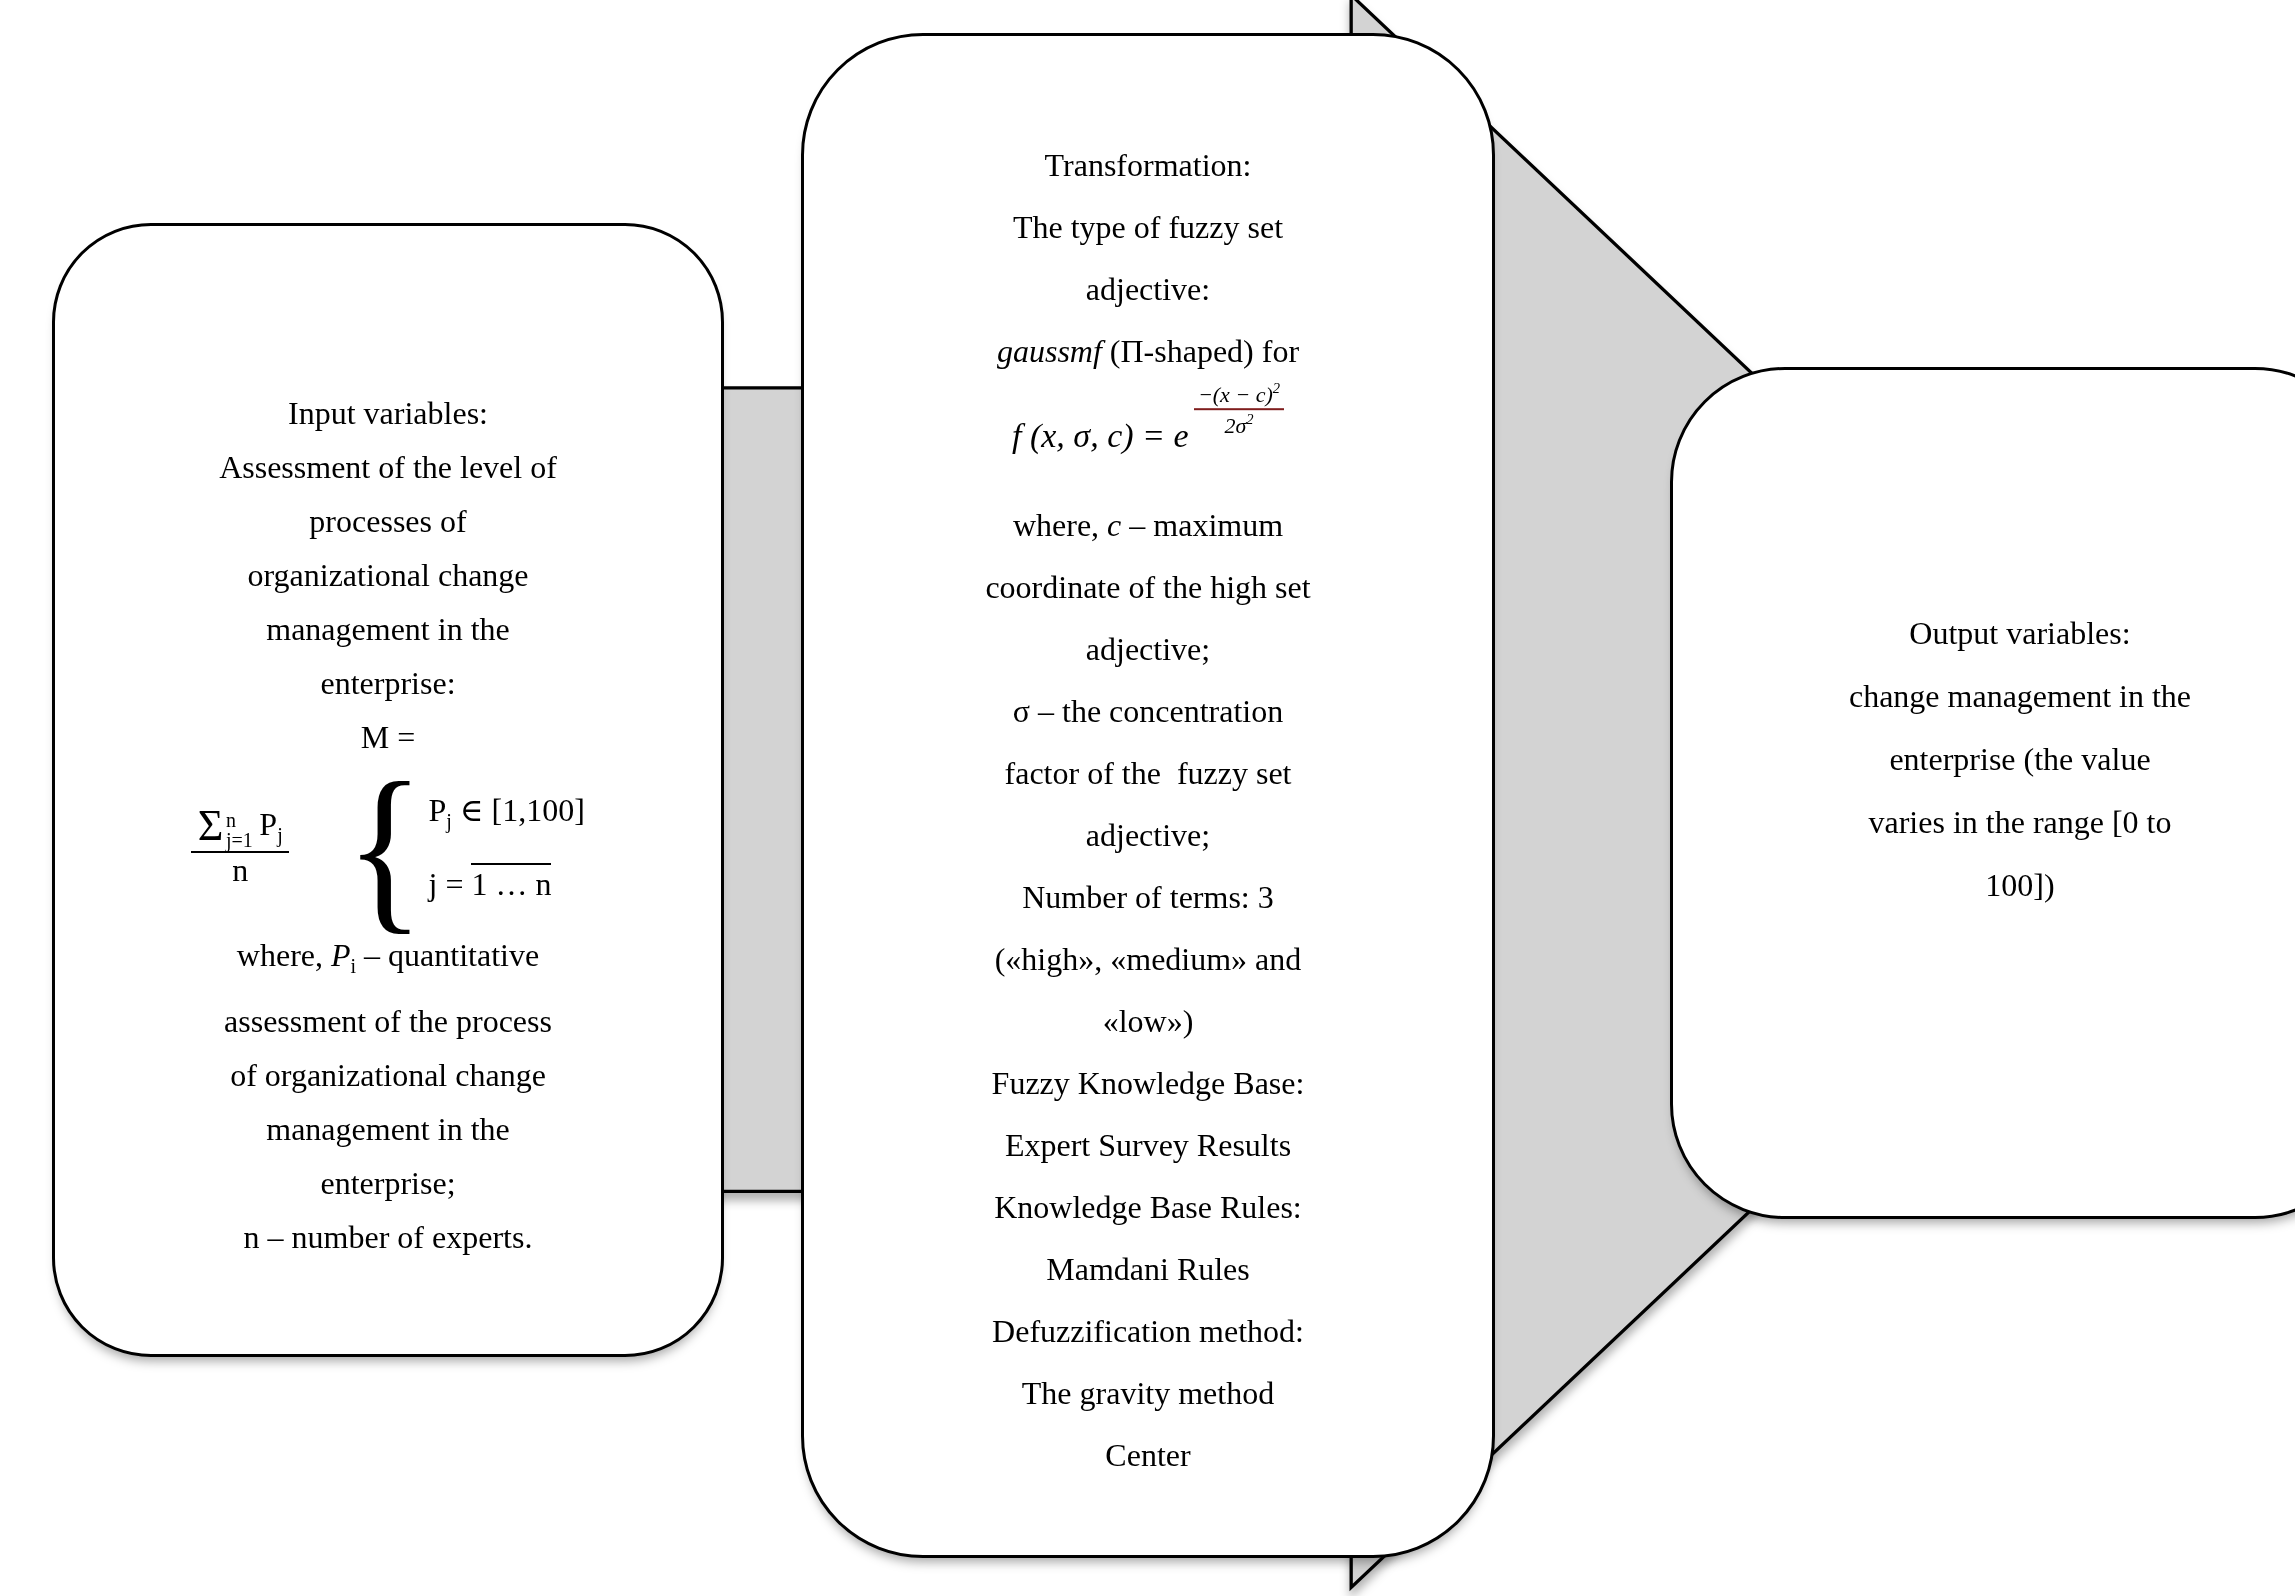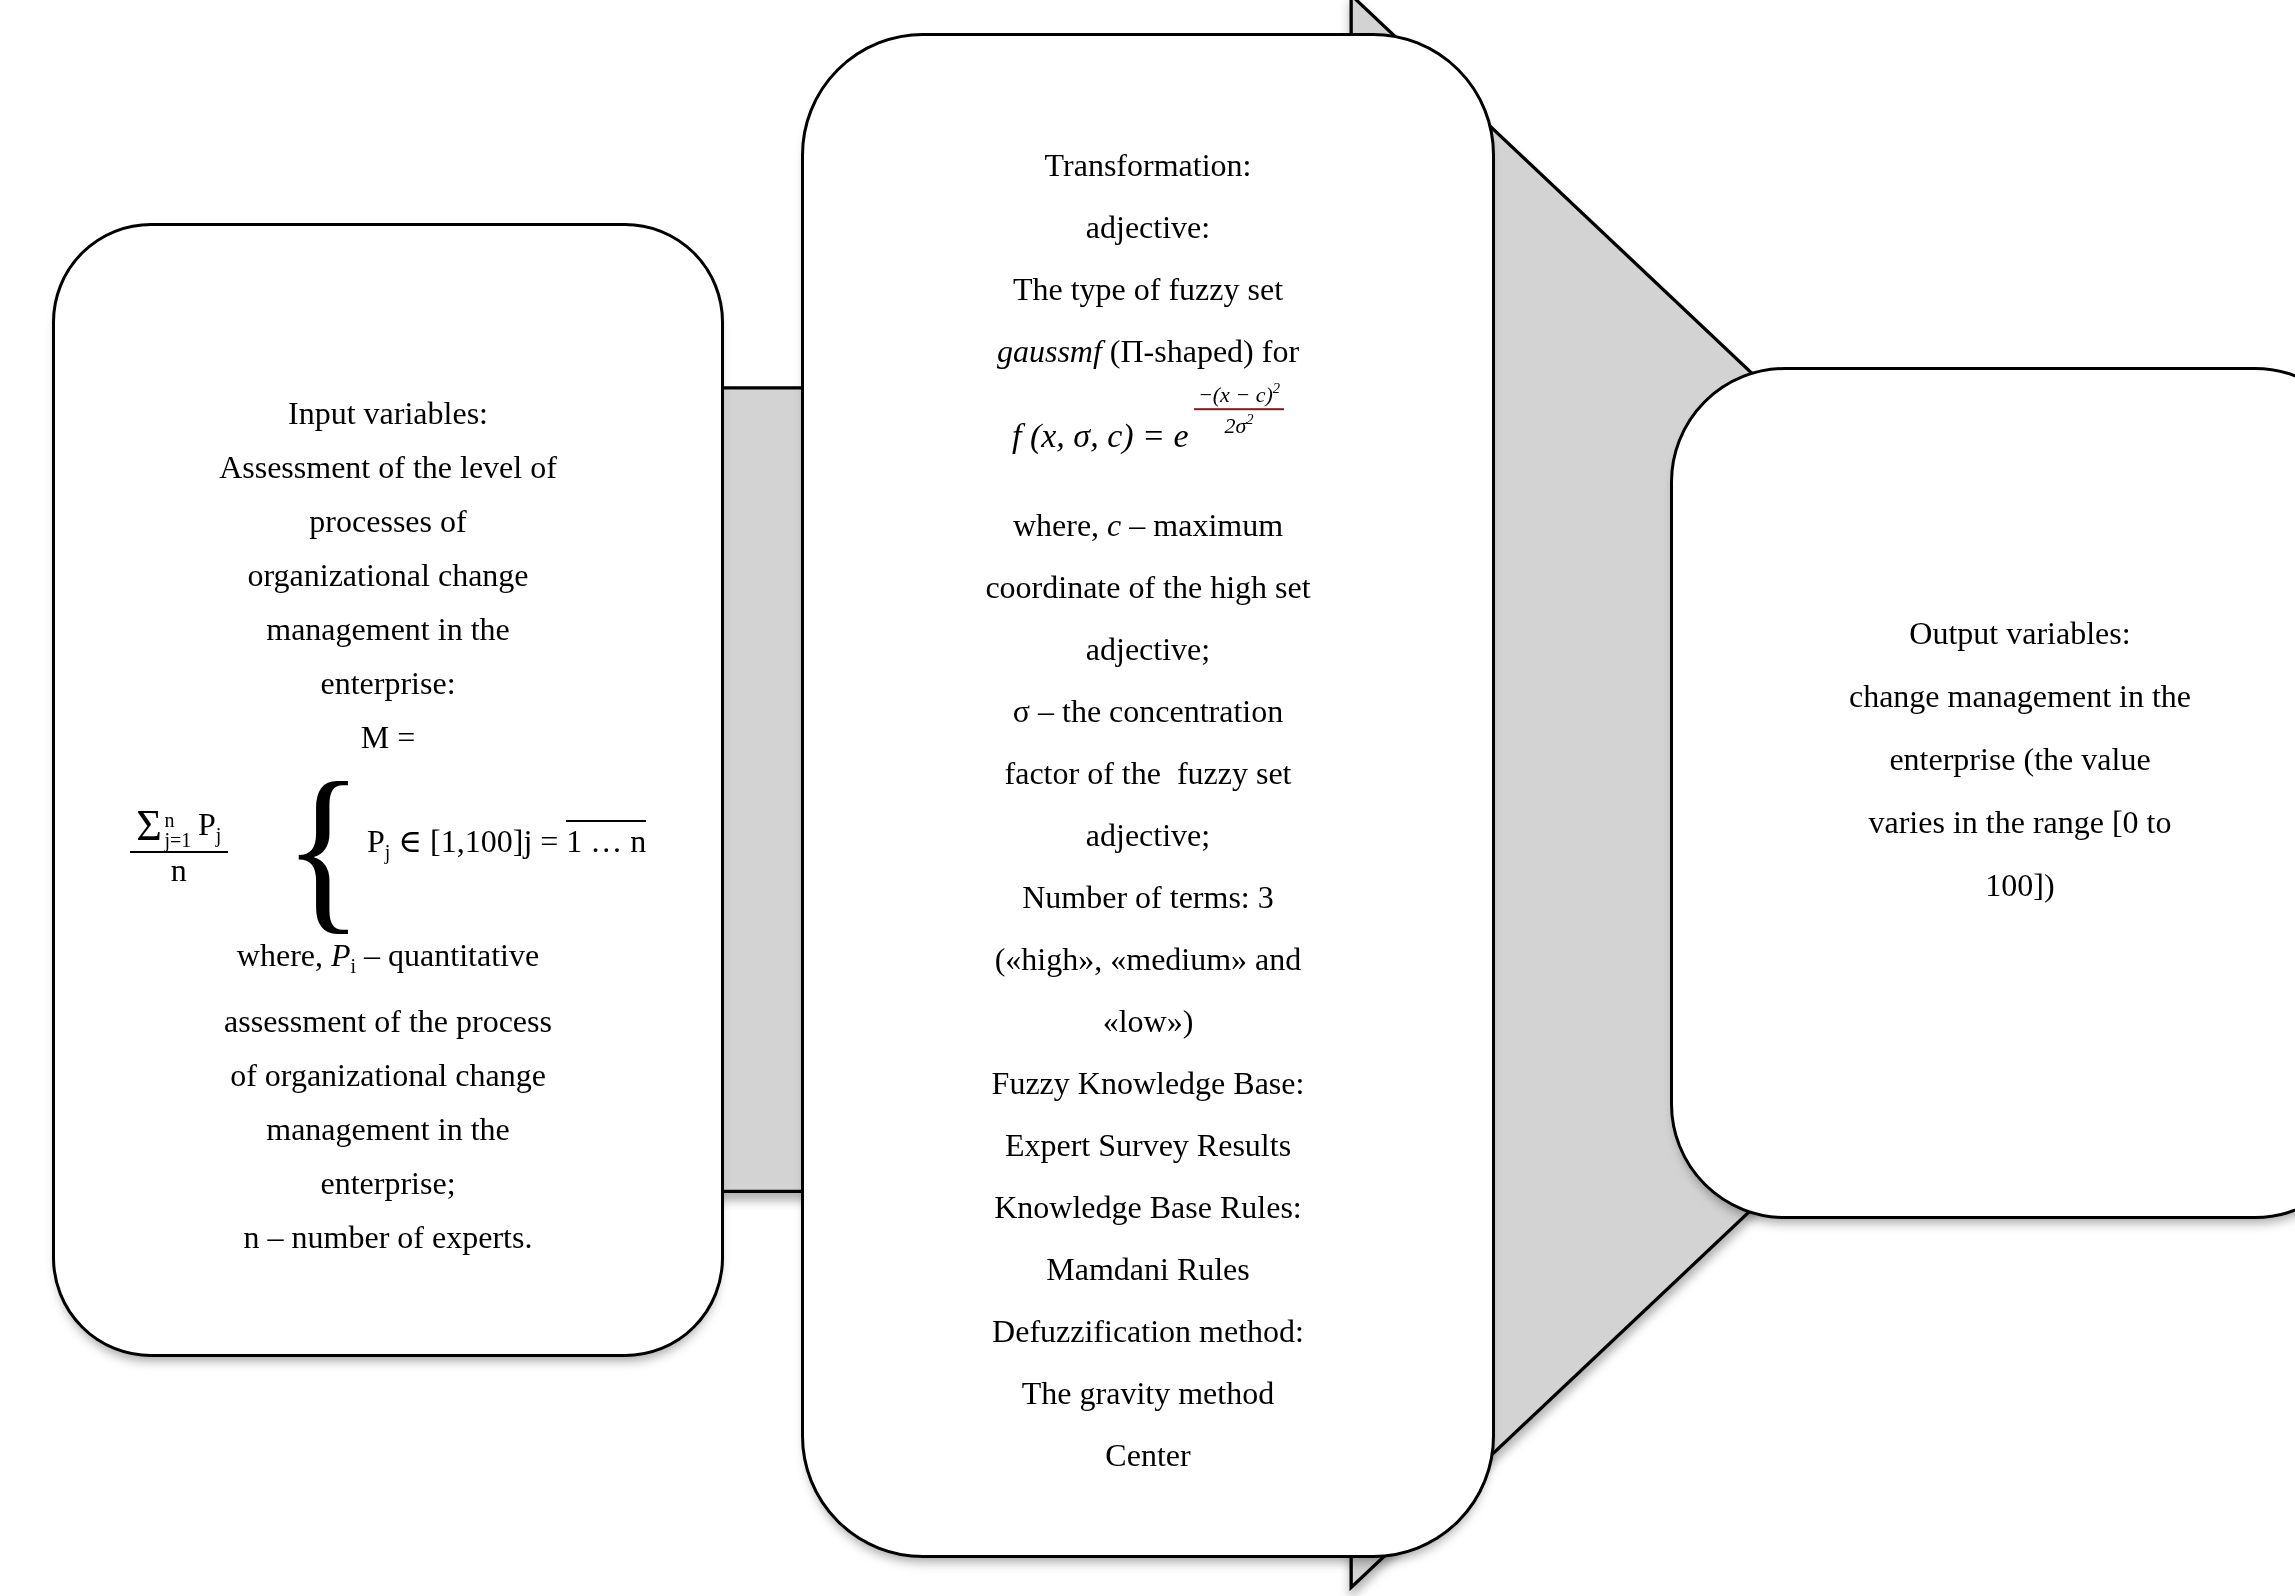--- a/index.html
+++ b/index.html
@@ -37,21 +37,21 @@
   }
   .frac{display:inline-block;font-size:32px;}
   .frac-top{border-bottom:2.6px solid #000;padding:0 6.6px 5.3px 6.6px;display:flex;align-items:flex-end;justify-content:center;}
   .frac-bot{padding-top:4px;}
   .sigma{font-size:44px;line-height:40px;}
   .limits{display:inline-flex;flex-direction:column;align-items:flex-start;font-size:20px;line-height:20px;margin-left:2.6px;transform:translateY(4px);}
   .pvar{font-size:32px;margin-left:6.6px;}
   sub.small{font-size:20px;}
   .brace-group{display:flex;align-items:center;}
   .brace{font-size:165px;line-height:0.9;font-weight:400;transform:scaleY(1.12);margin-right:4px;}
-  .cond{display:flex;flex-direction:row;align-items:flex-start;font-size:32px;line-height:63px;text-align:right;}
+  .cond{display:flex;flex-direction:column;align-items:flex-start;font-size:32px;line-height:63px;text-align:right;}
   .overline{border-top:2.6px solid #000;padding-top:1.3px;}
 
   
   .mid-formula{display:flex;justify-content:center;align-items:center;margin:4px 0 9.2px 0;line-height:1;height:99px;}
   .math-i{font-style:italic;}
   .lhs{font-size:34px;font-style:italic;}
   .expfrac{display:inline-flex;flex-direction:column;align-items:center;font-size:22px;font-style:italic;transform:translateY(-48%);margin-left:5.3px;}
   .expfrac .en{border-bottom:2px solid #7f1d1d;padding:0 4px 2.6px 4px;}
   .expfrac .ed{padding-top:2.6px;}
   sup.tiny{font-size:14.5px;}
@@ -111,22 +111,22 @@
           <div class="line">enterprise;</div>
           <div class="line">n – number of experts.</div>
         </div>
     </div>
   </div>
 
   <div class="box" id="middle-box">
     <div class="txt" id="middle-txt">
       <div>
           <div class="line">Transformation:</div>
+          <div class="line">The type of fuzzy set</div>
           <div class="line">adjective:</div>
-          <div class="line">The type of fuzzy set</div>
         </div>
 
       <div class="line"><span class="math-i">gaussmf</span><span> (Π-shaped) for</span></div>
 
       <div class="mid-formula">
         <span class="lhs">f (x, σ, c) = e</span>
         <span class="expfrac">
           <span class="en"><span>−(x − c)</span><sup class="tiny">2</sup></span>
           <span class="ed"><span>2σ</span><sup class="tiny">2</sup></span>
         </span>

